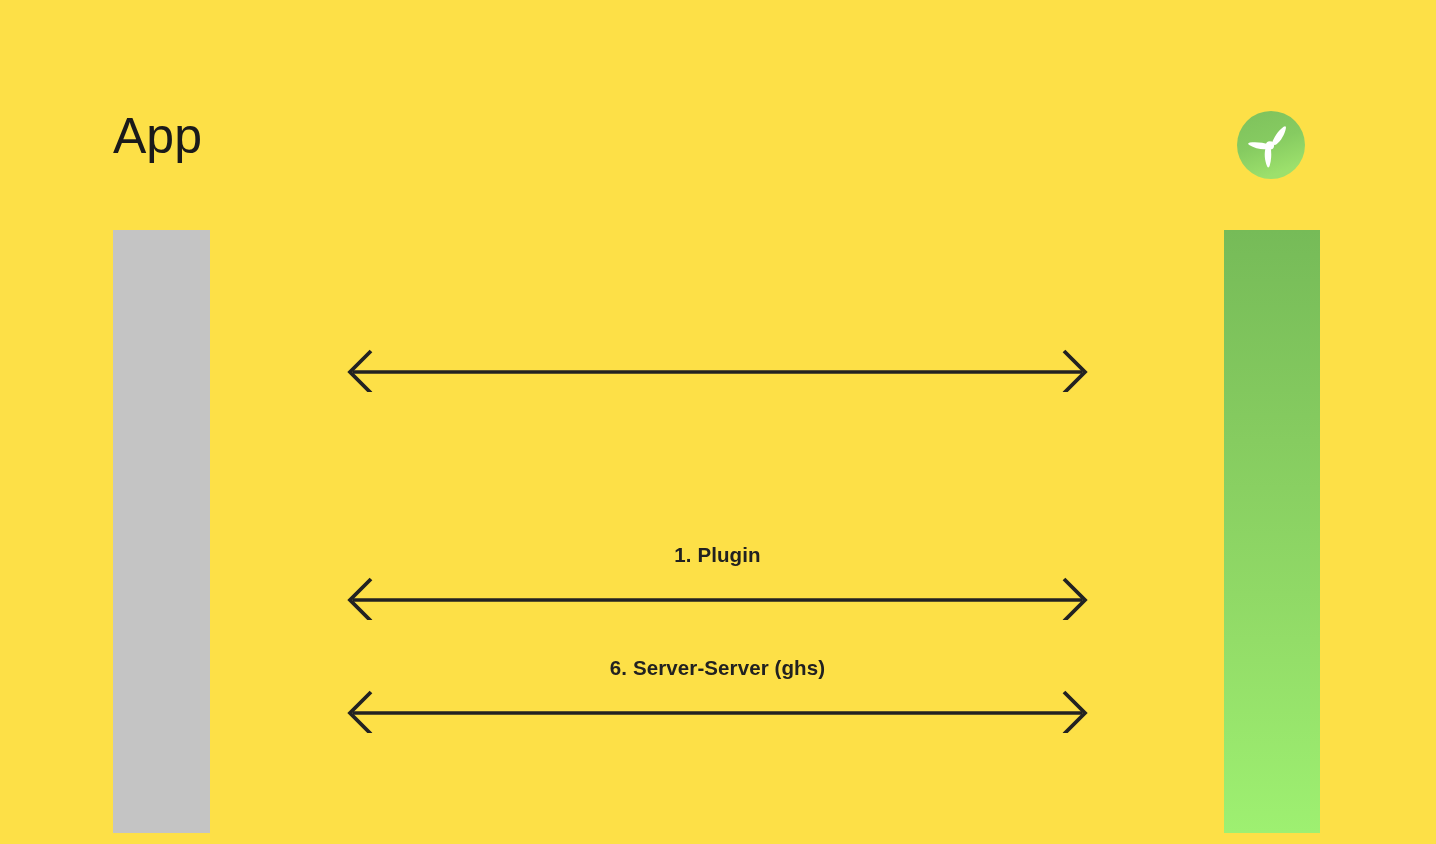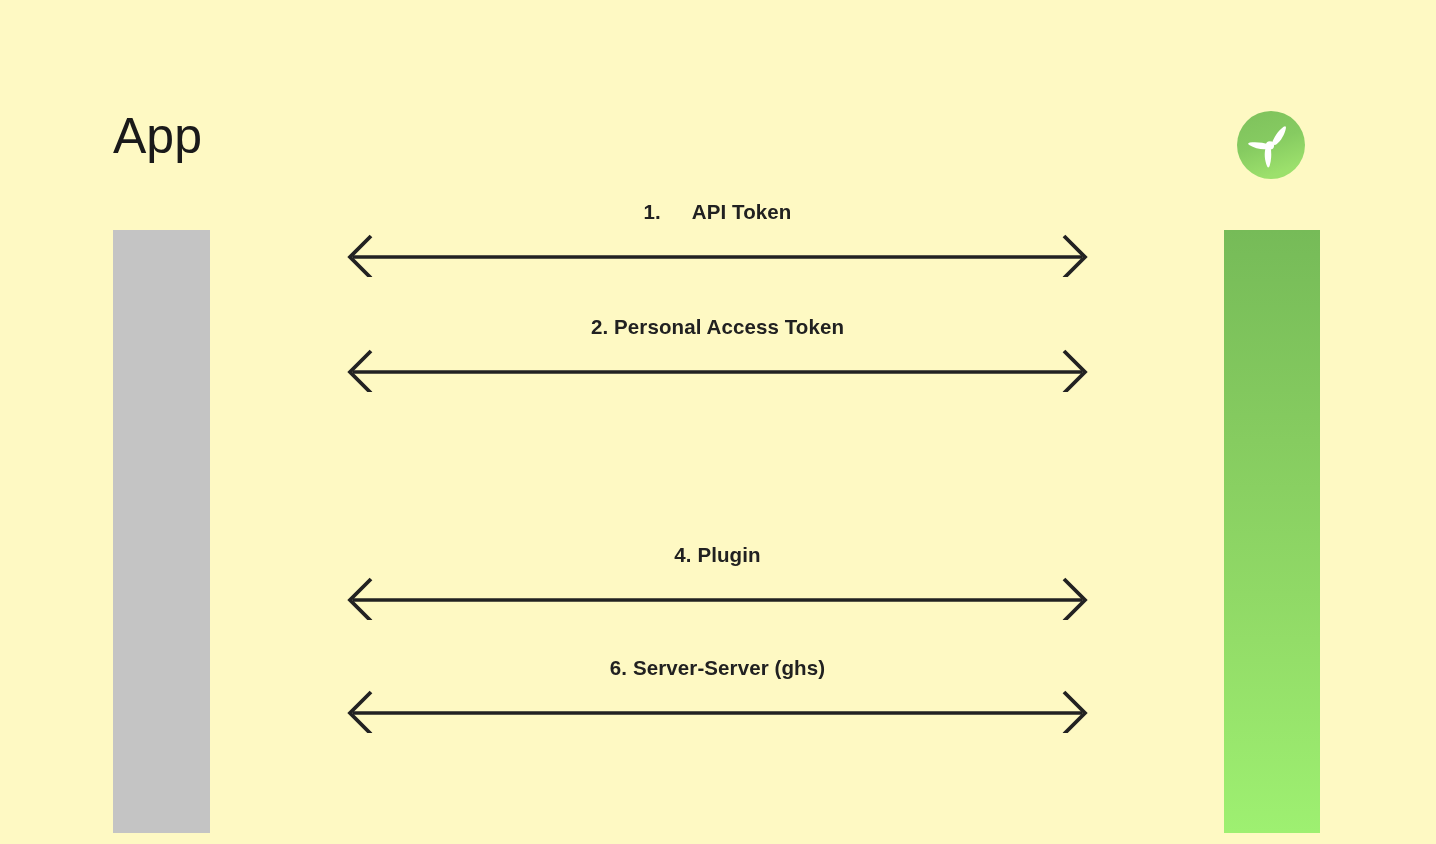--- a/index.html
+++ b/index.html
@@ -10,21 +10,21 @@
   }
   body {
     font-family: "Liberation Sans", sans-serif;
     -webkit-font-smoothing: antialiased;
   }
 
   #canvas {
     position: relative;
     width: 1436px;
     height: 844px;
-    background: #fef9c3;
+    background: #fde047;
     overflow: hidden;
   }
 
   
   .actor-title {
     position: absolute;
     left: 113px;
     top: 108px;
     font-size: 50px;
     font-weight: 300;
@@ -134,45 +134,34 @@
 
         <circle cx="34.0" cy="35.4" r="4.1"></circle>
       </g>
     </svg>
   </div>
 
   <div class="lifeline-right"></div>
 
   <div class="messages">
 
-    <div class="message-row" style="top:200px;">
-      <div class="message-label">1.  API Token</div>
-      <div class="message-arrow">
-        <svg viewBox="0 0 745 44" xmlns="http://www.w3.org/2000/svg">
-          <line x1="8" y1="24" x2="737" y2="24" stroke="#222222" stroke-width="3.4"></line>
-          <polyline points="26,3 5,24 26,45" fill="none" stroke="#222222" stroke-width="3.8" stroke-linecap="butt" stroke-linejoin="miter"></polyline>
-          <polyline points="719,3 740,24 719,45" fill="none" stroke="#222222" stroke-width="3.8" stroke-linecap="butt" stroke-linejoin="miter"></polyline>
-        </svg>
-      </div>
-    </div>
 
     <div class="message-row" style="top:315px;">
-      <div class="message-label">2. Personal Access Token</div>
       <div class="message-arrow">
         <svg viewBox="0 0 745 44" xmlns="http://www.w3.org/2000/svg">
           <line x1="8" y1="24" x2="737" y2="24" stroke="#222222" stroke-width="3.4"></line>
           <polyline points="26,3 5,24 26,45" fill="none" stroke="#222222" stroke-width="3.8" stroke-linecap="butt" stroke-linejoin="miter"></polyline>
           <polyline points="719,3 740,24 719,45" fill="none" stroke="#222222" stroke-width="3.8" stroke-linecap="butt" stroke-linejoin="miter"></polyline>
         </svg>
       </div>
     </div>
 
 
     <div class="message-row" style="top:543px;">
-      <div class="message-label">4. Plugin</div>
+      <div class="message-label">1. Plugin</div>
       <div class="message-arrow">
         <svg viewBox="0 0 745 44" xmlns="http://www.w3.org/2000/svg">
           <line x1="8" y1="24" x2="737" y2="24" stroke="#222222" stroke-width="3.4"></line>
           <polyline points="26,3 5,24 26,45" fill="none" stroke="#222222" stroke-width="3.8" stroke-linecap="butt" stroke-linejoin="miter"></polyline>
           <polyline points="719,3 740,24 719,45" fill="none" stroke="#222222" stroke-width="3.8" stroke-linecap="butt" stroke-linejoin="miter"></polyline>
         </svg>
       </div>
     </div>
 
     <div class="message-row" style="top:656px;">

